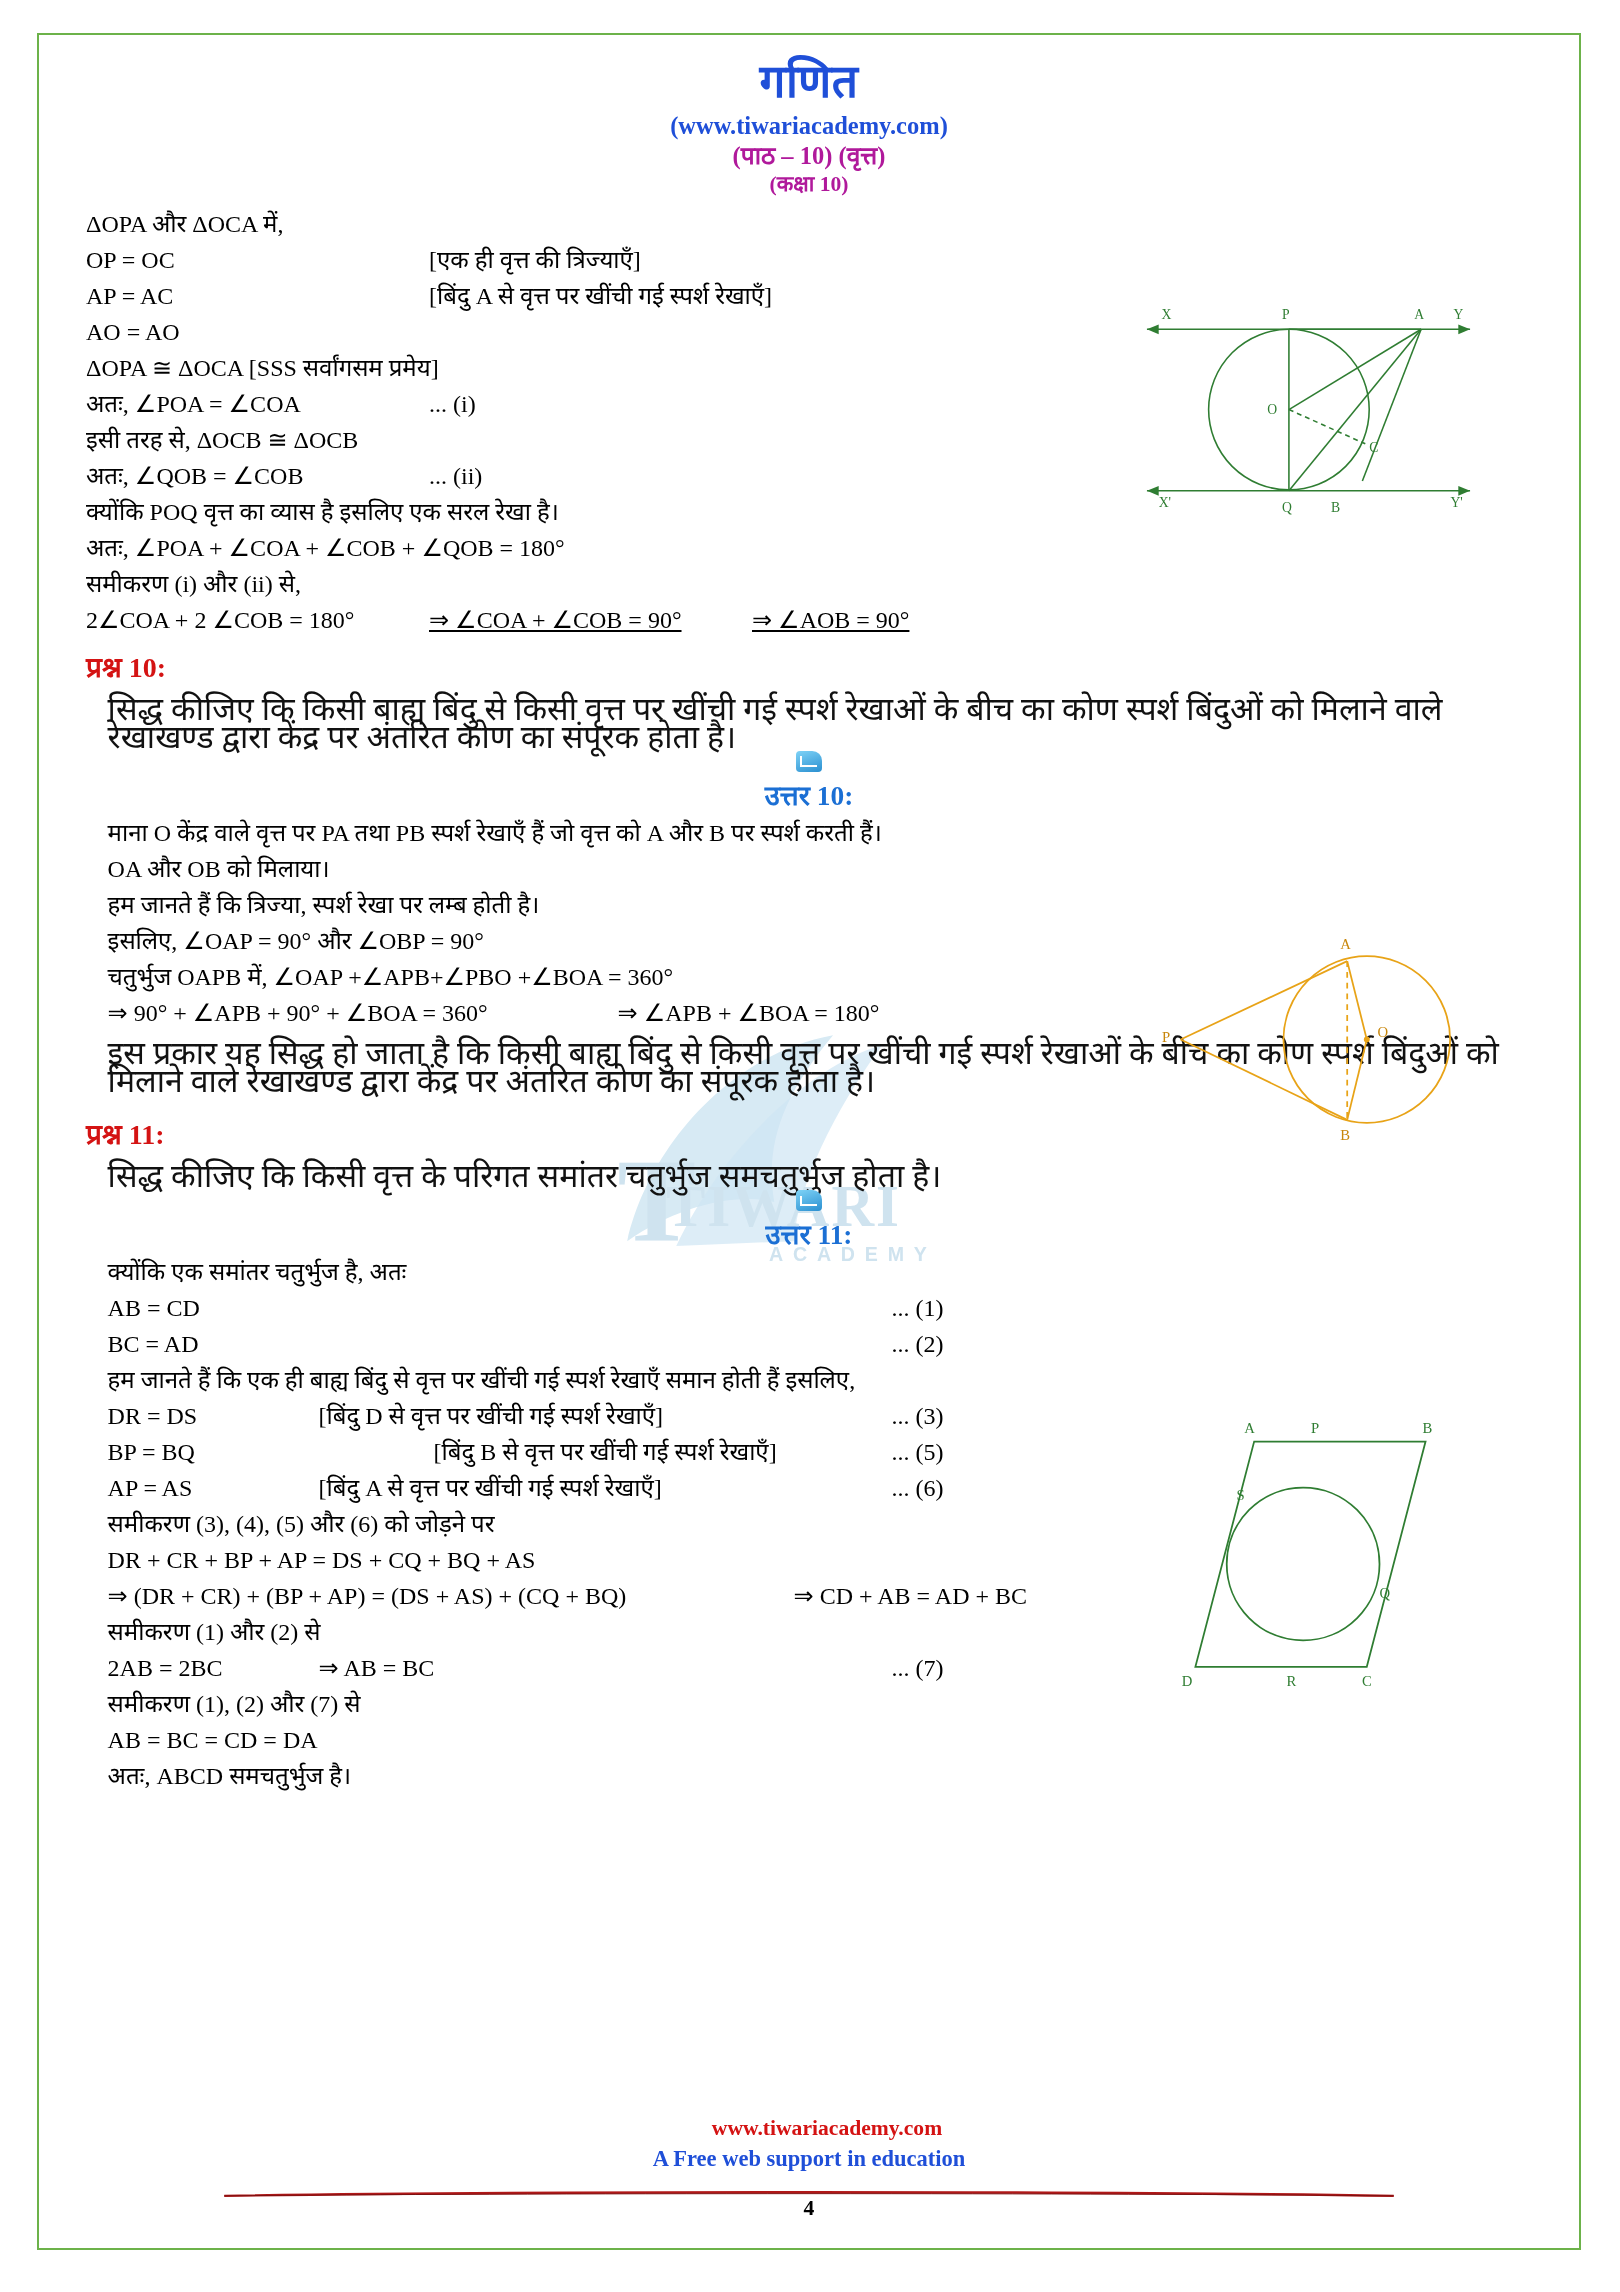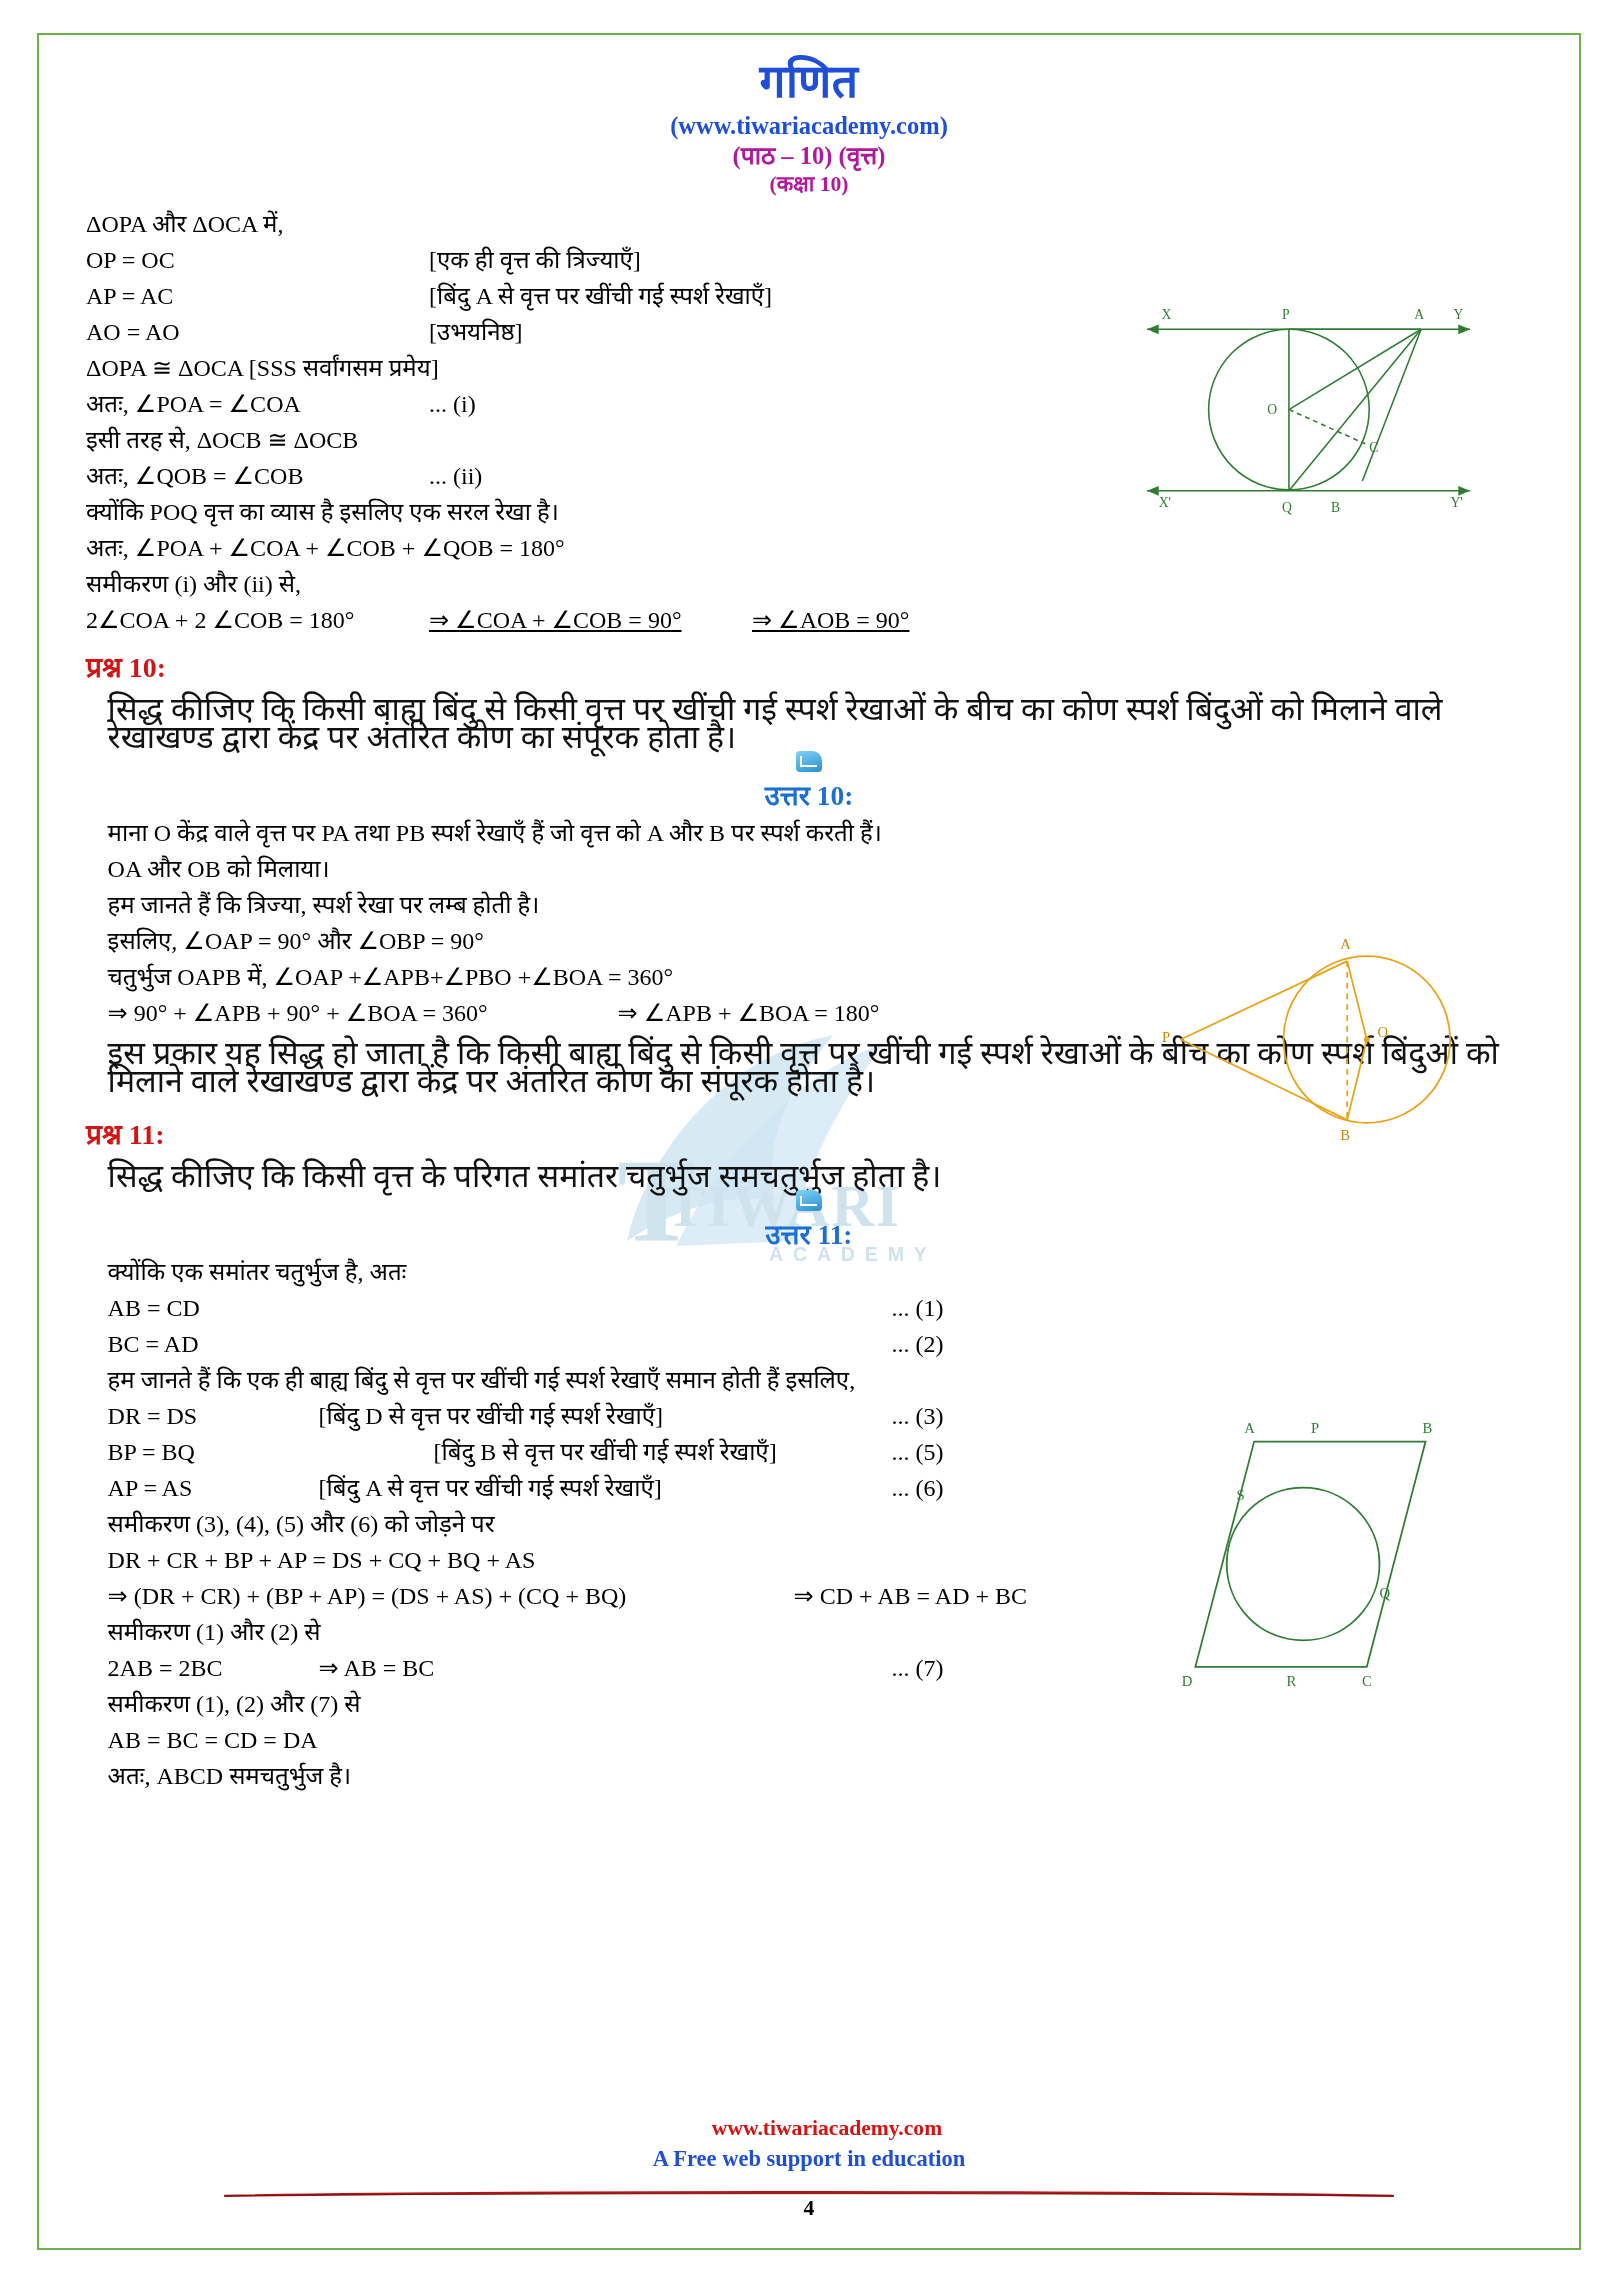--- a/index.html
+++ b/index.html
@@ -223,21 +223,20 @@
         <div class="row">
           <span class="col-a">OP = OC</span>
           <span class="col-b">[एक ही वृत्त की त्रिज्याएँ]</span>
         </div>
         <div class="row">
           <span class="col-a">AP = AC</span>
           <span class="col-b">[बिंदु A से वृत्त पर खींची गई स्पर्श रेखाएँ]</span>
         </div>
         <div class="row">
           <span class="col-a">AO = AO</span>
-          <span class="col-b">[उभयनिष्ठ]</span>
         </div>
         <div class="line">ΔOPA ≅ ΔOCA  [SSS सर्वांगसम प्रमेय]</div>
         <div class="row">
           <span class="col-a">अतः, ∠POA = ∠COA</span>
           <span class="col-ref">... (i)</span>
         </div>
         <div class="line">इसी तरह से, ΔOCB ≅ ΔOCB</div>
         <div class="row">
           <span class="col-a">अतः, ∠QOB = ∠COB</span>
           <span class="col-ref">... (ii)</span>

